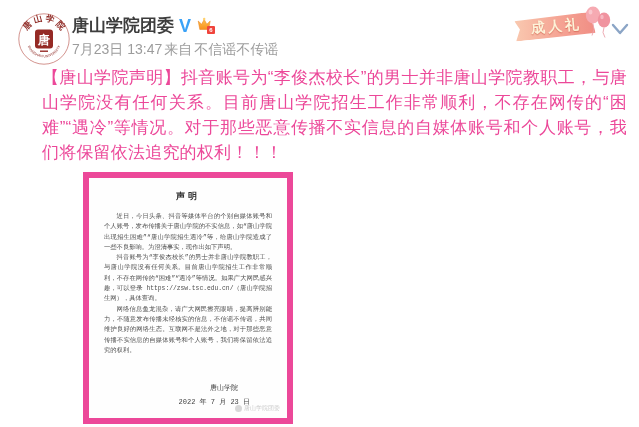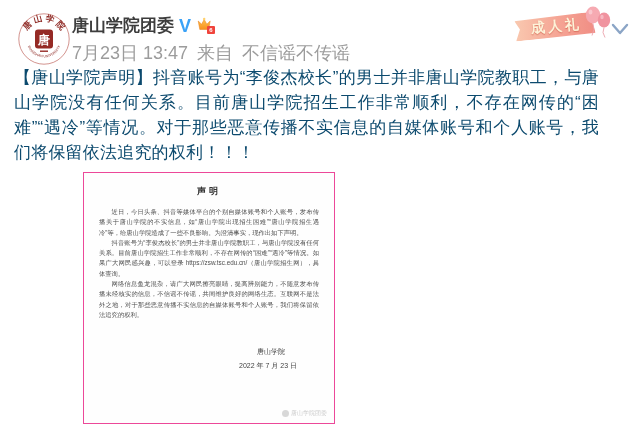--- a/index.html
+++ b/index.html
@@ -7,42 +7,42 @@
   .page{position:relative;width:639px;height:427px;background:#ffffff;overflow:hidden;}
 
   
   .avatar{position:absolute;left:18px;top:13px;width:52px;height:52px;border-radius:50%;background:#fff;cursor:pointer;}
   .username-row{position:absolute;left:72px;top:12px;display:flex;align-items:center;gap:5px;height:26px;}
   .username{font-size:17px;font-weight:700;color:#3d3d3d;cursor:pointer;}
   .vbadge{font-size:18px;font-weight:800;color:#3aa2f7;font-style:normal;line-height:1;transform:translateY(1px);}
   .honor-badge{position:relative;width:17px;height:18px;display:inline-block;}
   .honor-badge .num{position:absolute;right:-2px;bottom:0px;width:8px;height:8px;background:#f0443c;color:#fff;
     font-size:6px;font-weight:700;line-height:8px;text-align:center;border-radius:1px;}
-  .meta-row{position:absolute;left:72px;top:41px;font-size:18px;color:#9c9c9c;display:flex;gap:9px;align-items:center;}
+  .meta-row{position:absolute;left:72px;top:41px;font-size:14px;color:#9c9c9c;display:flex;gap:2px;align-items:center;}
   .meta-row .source{color:#9c9c9c;cursor:pointer;}
 
   
   .decor{position:absolute;right:0;top:0;width:160px;height:50px;}
   .ribbon{position:absolute;left:36px;top:15px;width:80px;height:23px;
     background:linear-gradient(95deg,#f9c9b0 0%,#f5a494 55%,#f08d84 100%);
     transform:rotate(-5deg);
     clip-path:polygon(0 12%,100% 0,97% 50%,100% 92%,0 100%,6% 50%);
     display:flex;align-items:center;justify-content:center;cursor:pointer;}
   .ribbon span{color:#fdf3d9;font-size:14px;font-weight:700;letter-spacing:3px;
     text-shadow:0 1px 1px rgba(205,92,70,.65);padding-left:3px;}
   .balloons{position:absolute;left:104px;top:4px;}
   .chevron{position:absolute;left:130px;top:22px;width:22px;height:16px;cursor:pointer;}
 
   
-  .content{position:absolute;left:14px;top:65px;width:585px;font-size:17px;line-height:25px;
-    color:#0c4a6e;letter-spacing:0.2px;text-align:justify;}
+  .content{position:absolute;left:42px;top:65px;width:585px;font-size:17px;line-height:25px;
+    color:#ec4899;letter-spacing:0.2px;text-align:justify;}
 
   
-  .doc-image{position:absolute;left:83px;top:172px;width:252px;height:252px;background:#fefefe;
-    border:1px solid #ec4899;box-sizing:border-box;padding:12px 15px 0 15px;cursor:pointer;}
+  .doc-image{position:absolute;left:83px;top:172px;width:210px;height:252px;background:#fefefe;
+    border:6px solid #ec4899;box-sizing:border-box;padding:12px 15px 0 15px;cursor:pointer;font-family:Liberation Mono, monospace;}
   .doc-title{text-align:center;font-size:9px;font-weight:700;color:#333;letter-spacing:3px;margin-bottom:9px;}
   .doc-para{font-size:6.3px;line-height:10.3px;color:#4d4d4d;text-indent:2em;text-align:justify;margin:0;}
   .doc-sign{margin-top:27px;text-align:right;padding-right:34px;font-size:7px;color:#3f3f3f;}
   .doc-date{margin-top:4px;text-align:right;padding-right:22px;font-size:7px;color:#3f3f3f;}
   .doc-watermark{position:absolute;right:7px;bottom:5px;font-size:6px;color:#cccccc;display:flex;align-items:center;gap:2px;}
   .wm-icon{width:7px;height:7px;border-radius:50%;background:#d8d8d8;display:inline-block;}
 </style>
 </head>
 <body>
 

